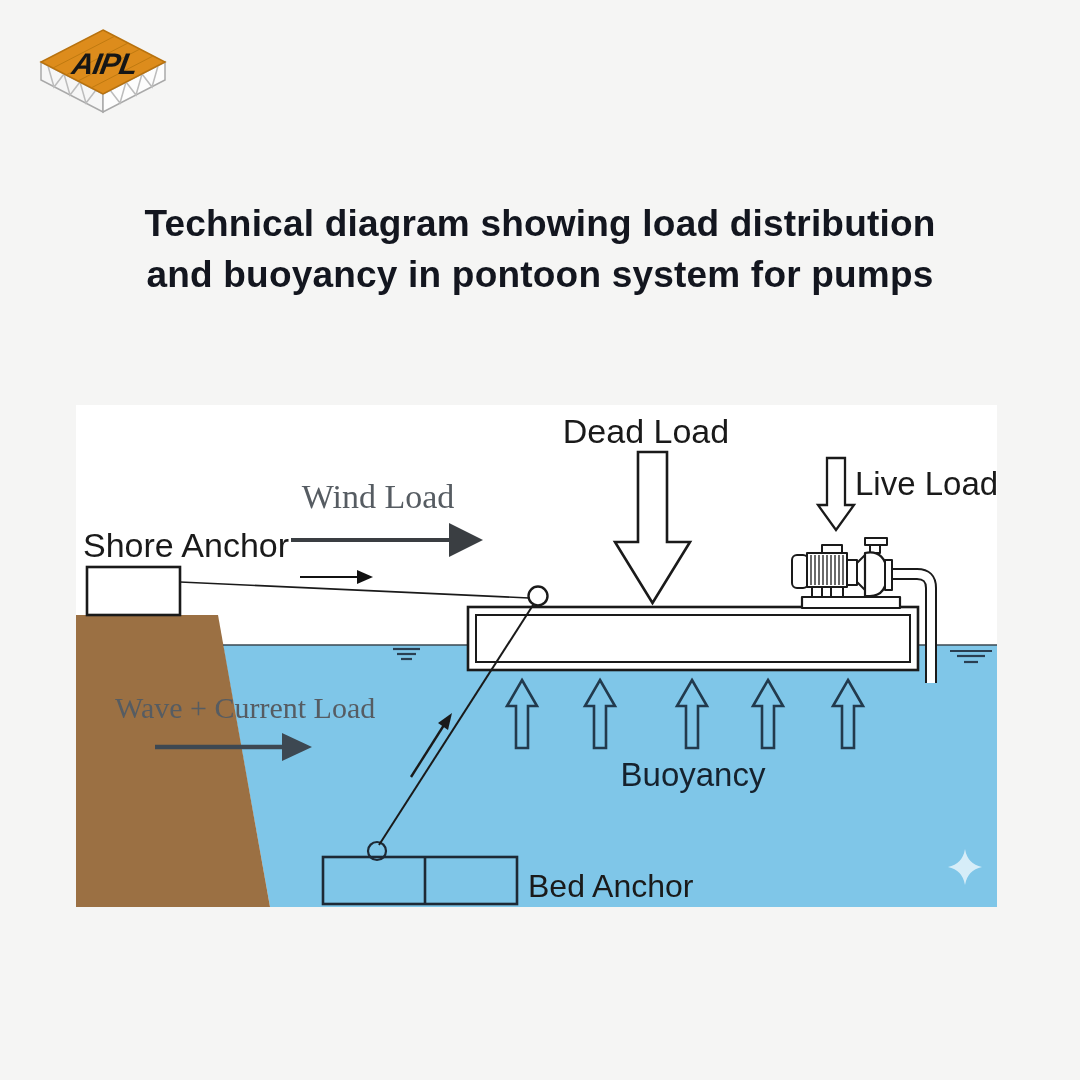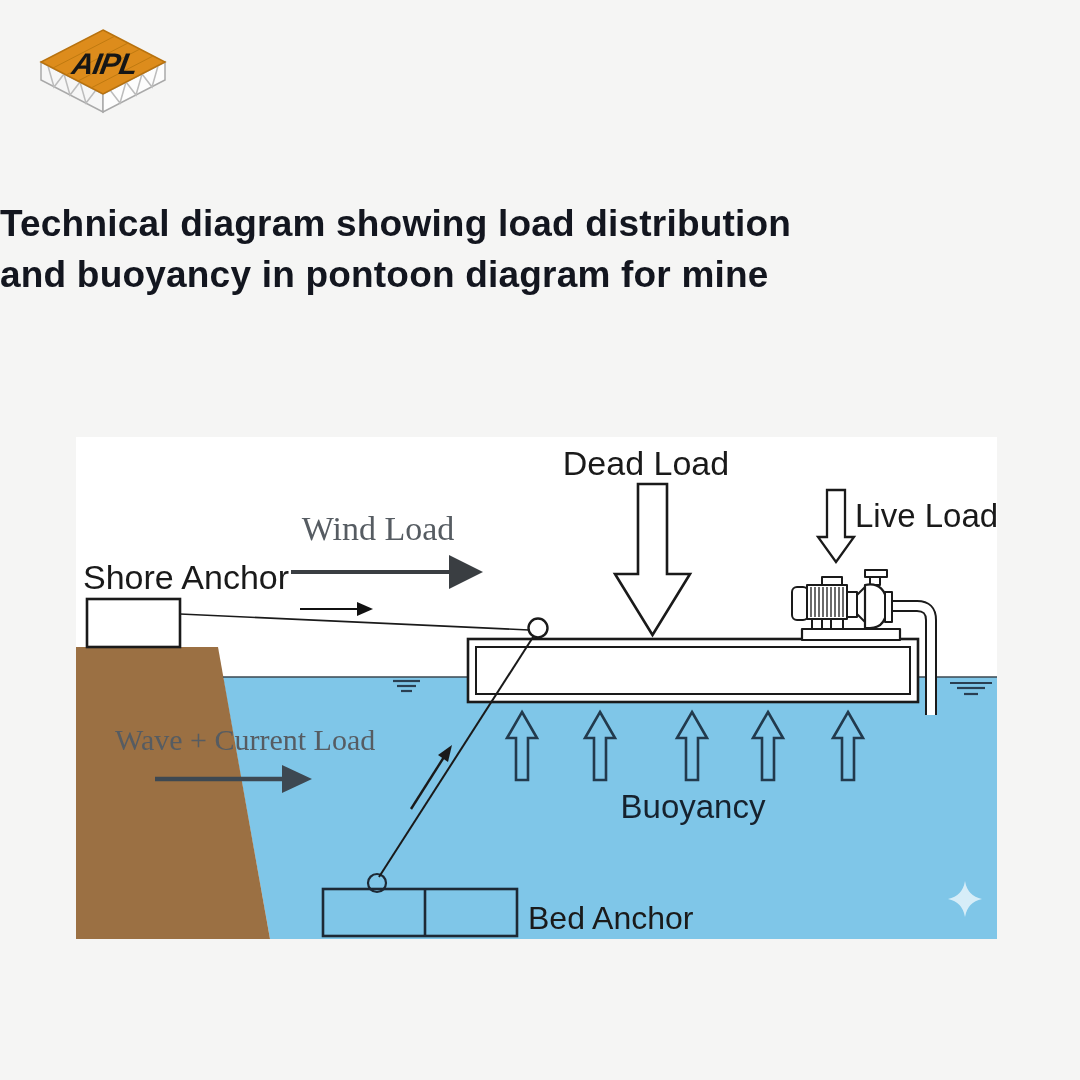--- a/index.html
+++ b/index.html
@@ -5,27 +5,26 @@
   html,body{margin:0;padding:0;}
   body{
     width:1080px;height:1080px;position:relative;
     background:#f5f5f4;overflow:hidden;
     font-family:"Liberation Sans",sans-serif;
   }
   #logo{position:absolute;left:38px;top:22px;width:130px;height:95px;}
   #logo text{font-family:"Liberation Sans",sans-serif;}
   #title{
     position:absolute;left:0;top:198px;width:1080px;
-    font-weight:800;font-size:37px;line-height:51px;
+    text-align:center;font-weight:800;font-size:37px;line-height:51px;
     color:#13161f;letter-spacing:.2px;
   }
   #diagram-panel{
     position:absolute;left:76px;top:405px;width:921px;height:502px;
     background:#ffffff;
-    margin-top:32px;
   }
   #diagram-panel svg{display:block;}
   .lbl-sans{font-family:"Liberation Sans",sans-serif;fill:#1a1a1a;}
   .lbl-sans-navy{font-family:"Liberation Sans",sans-serif;fill:#16222e;}
   .lbl-serif{font-family:"Liberation Serif","DejaVu Serif",serif;fill:#565c62;}
   .outline{fill:#ffffff;stroke:#1a1a1a;}
   .noline{fill:none;stroke:#1a1a1a;}
 </style>
 </head>
 <body>
@@ -40,21 +39,21 @@
     <line x1="15" y1="46" x2="77" y2="14" stroke="#c07a10" stroke-width="1"></line>
     <line x1="28" y1="53" x2="90" y2="21" stroke="#c07a10" stroke-width="1"></line>
     <line x1="40" y1="59" x2="102" y2="27" stroke="#c07a10" stroke-width="1"></line>
     <line x1="53" y1="66" x2="115" y2="34" stroke="#c07a10" stroke-width="1"></line>
   </g>
   <text transform="translate(65,52) skewX(-10)" text-anchor="middle" font-size="30" font-weight="900" font-style="italic" fill="#161616" letter-spacing="-1">AIPL</text>
 </svg>
 
 <div id="title">
   <div>Technical diagram showing load distribution</div>
-  <div>and buoyancy in pontoon diagram for mine</div>
+  <div>and buoyancy in pontoon system for pumps</div>
 </div>
 
 <div id="diagram-panel">
 <svg width="921" height="502" viewBox="0 0 921 502">
 
   <polygon points="147,240 921,240 921,502 194,502" fill="#7fc6e8"></polygon>
   <polygon points="0,210 142,210 194,502 0,502" fill="#9b7043"></polygon>
   <line x1="147" y1="240" x2="921" y2="240" stroke="#3a4750" stroke-width="1.5"></line>
 
   <g stroke="#2a3f52" stroke-width="2.2">

